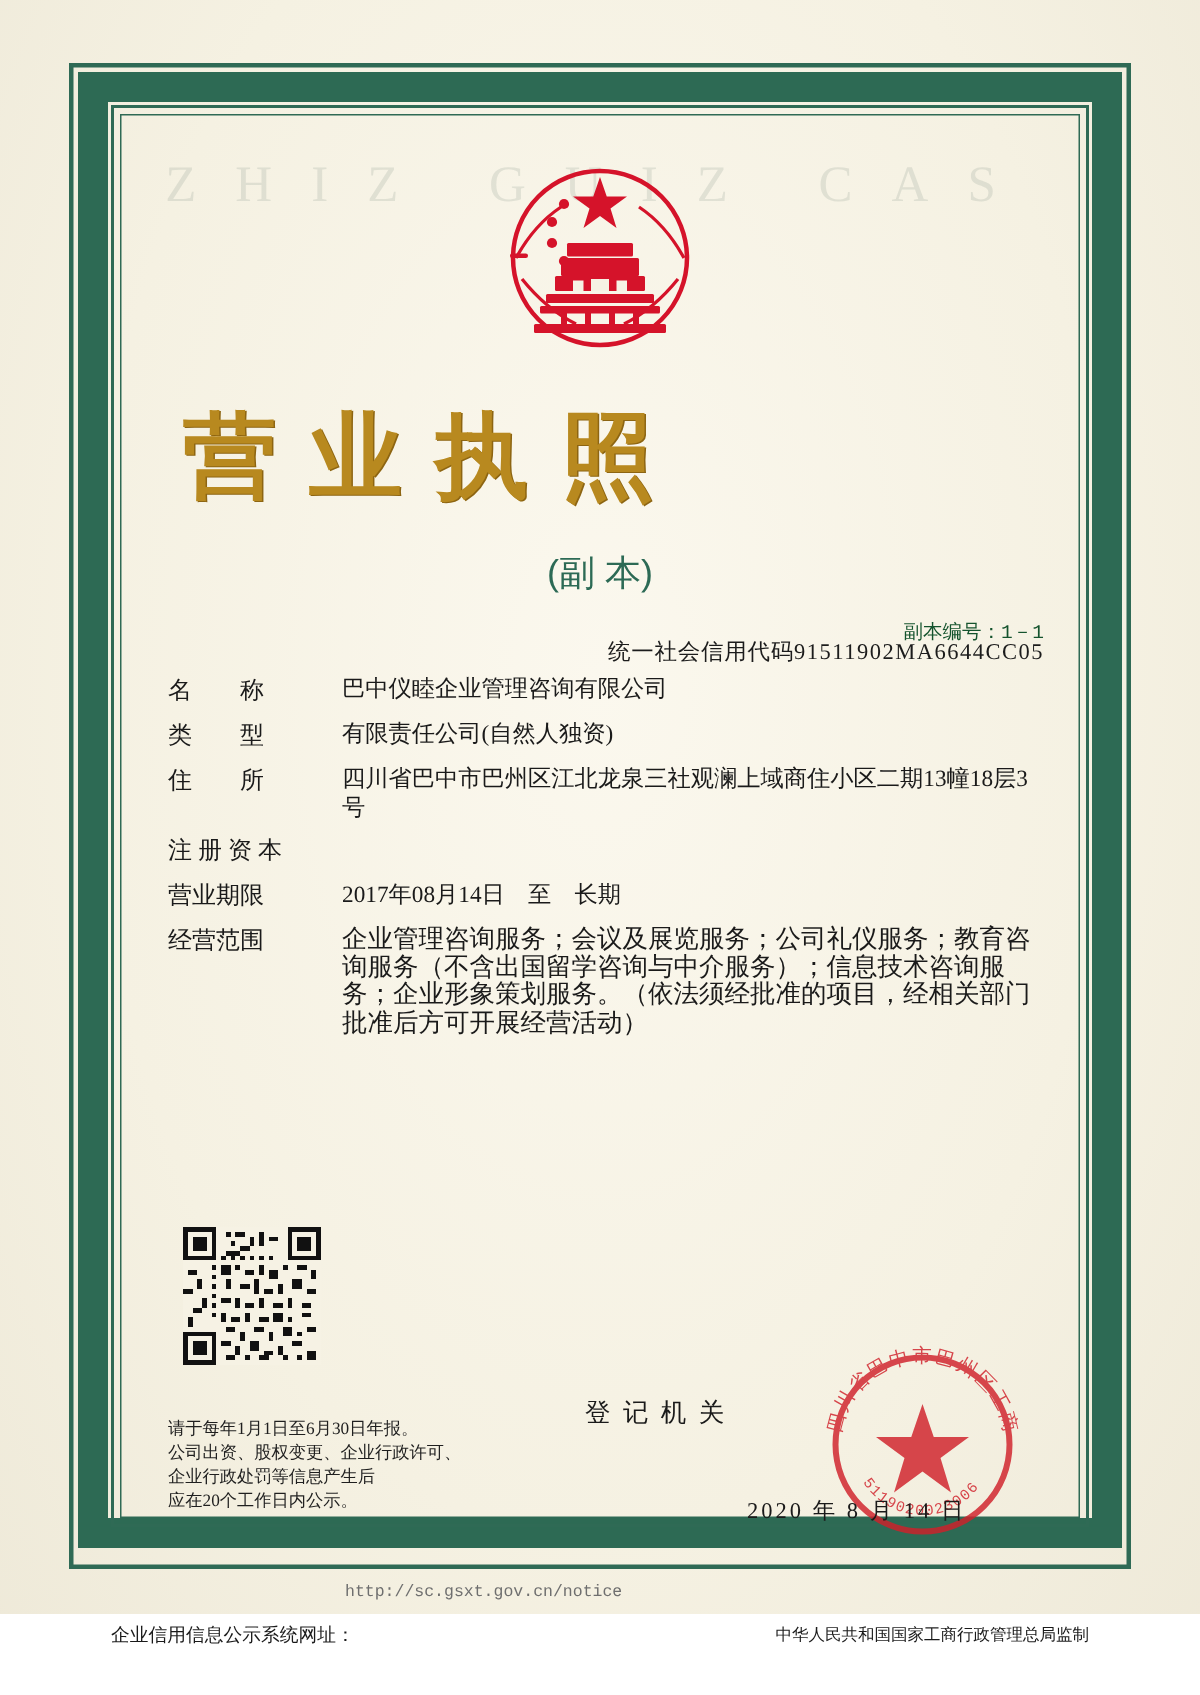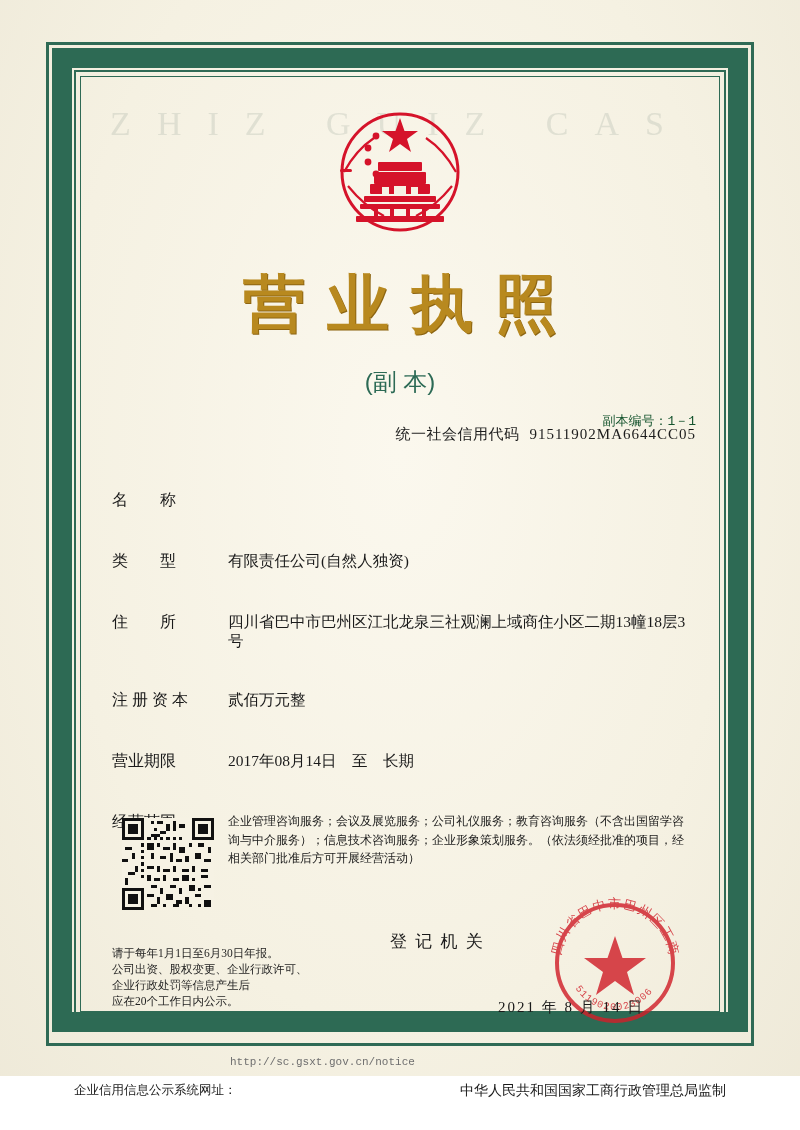--- a/index.html
+++ b/index.html
@@ -113,21 +113,20 @@
     top: 100px;
     width: 140px;
     height: 140px;
   }
 
   .title {
     position: absolute;
     left: 100px;
     top: 262px;
     width: 600px;
-    text-align: center;
     font-family: "Liberation Serif", serif;
     font-weight: bold;
     font-size: 62px;
     letter-spacing: 22px;
     text-indent: 22px;
     color: #b8891f;
     text-shadow: 1px 1px 0 #8d6512;
   }
   .subtitle {
     position: absolute;
@@ -150,54 +149,52 @@
   .credit-code {
     position: absolute;
     right: 104px;
     top: 425px;
     font-size: 15px;
     color: #1c1c1c;
     font-family: "Liberation Serif", serif;
     letter-spacing: 0.5px;
   }
   .credit-code .code-val {
-    margin-left: 10px;
     letter-spacing: 1px;
   }
 
   
   .fields {
     position: absolute;
     left: 112px;
     top: 450px;
     width: 580px;
   }
   .row {
     display: flex;
     align-items: flex-start;
     margin-bottom: 9px;
-    margin-top: 40px;
   }
   .lbl {
     width: 116px;
     flex: 0 0 116px;
     font-size: 16px;
     color: #1a1a1a;
     font-family: "Liberation Serif", serif;
     display: flex;
     justify-content: space-between;
   }
   .val {
     flex: 1;
     font-size: 15.5px;
     line-height: 19px;
     color: #1a1a1a;
     font-family: "Liberation Serif", serif;
   }
-  .val.small { font-size: 12px; line-height: 18.5px; }
+  .val.small { font-size: 17px; line-height: 18.5px; }
 
   
   .red-overlay {
     position: absolute;
     left: 112px;
     top: 592px;
     width: 600px;
     text-align: left;
     font-size: 27px;
     font-weight: bold;
@@ -279,21 +276,21 @@
     left: 74px;
     top: 1082px;
     font-size: 12.5px;
     color: #1a1a1a;
     font-family: Liberation Sans, sans-serif;
   }
   .footer-right {
     position: absolute;
     right: 74px;
     top: 1082px;
-    font-size: 14px;
+    font-size: 11px;
     color: #1a1a1a;
     font-family: "Liberation Serif", serif;
   }
 </style>
 </head>
 <body>
 
 <div id="page">
   <div class="paper"></div>
 
@@ -362,32 +359,32 @@
     <span>副本编号：</span><span>1－1</span>
   </div>
 
   <div class="credit-code">
     <span>统一社会信用代码</span><span class="code-val">91511902MA6644CC05</span>
   </div>
 
   <div class="fields">
     <div class="row">
       <div class="lbl">名　　称</div>
+      <div class="val">巴中仪睦企业管理咨询有限公司</div>
     </div>
     <div class="row">
       <div class="lbl">类　　型</div>
       <div class="val">有限责任公司(自然人独资)</div>
     </div>
     <div class="row">
       <div class="lbl">住　　所</div>
       <div class="val">四川省巴中市巴州区江北龙泉三社观澜上域商住小区二期13幢18层3号</div>
     </div>
     <div class="row">
       <div class="lbl">注 册 资 本</div>
-      <div class="val">贰佰万元整</div>
     </div>
     <div class="row">
       <div class="lbl">营业期限</div>
       <div class="val">2017年08月14日　至　长期</div>
     </div>
     <div class="row">
       <div class="lbl">经营范围</div>
       <div class="val small">企业管理咨询服务；会议及展览服务；公司礼仪服务；教育咨询服务（不含出国留学咨询与中介服务）；信息技术咨询服务；企业形象策划服务。（依法须经批准的项目，经相关部门批准后方可开展经营活动）</div>
     </div>
   </div>
@@ -515,21 +512,21 @@
       <text font-family="'Liberation Serif', serif" font-size="13" fill="#d0202a" letter-spacing="1.5">
         <textPath href="#sealArc" startOffset="4%">四川省巴中市巴州区工商和质量技术监督管理局</textPath>
       </text>
       <text font-family="'Liberation Mono', monospace" font-size="10" fill="#d0202a" letter-spacing="1">
         <textPath href="#sealArcBottom" startOffset="18%">5119020023006</textPath>
       </text>
     </svg>
   </div>
 
   <div class="date-line">
-    <span>2021</span>
+    <span>2020</span>
     <span>年</span>
     <span>8</span>
     <span>月</span>
     <span>14</span>
     <span>日</span>
   </div>
 
   <div class="url-line">http://sc.gsxt.gov.cn/notice</div>
 
   <div class="footer"></div>

